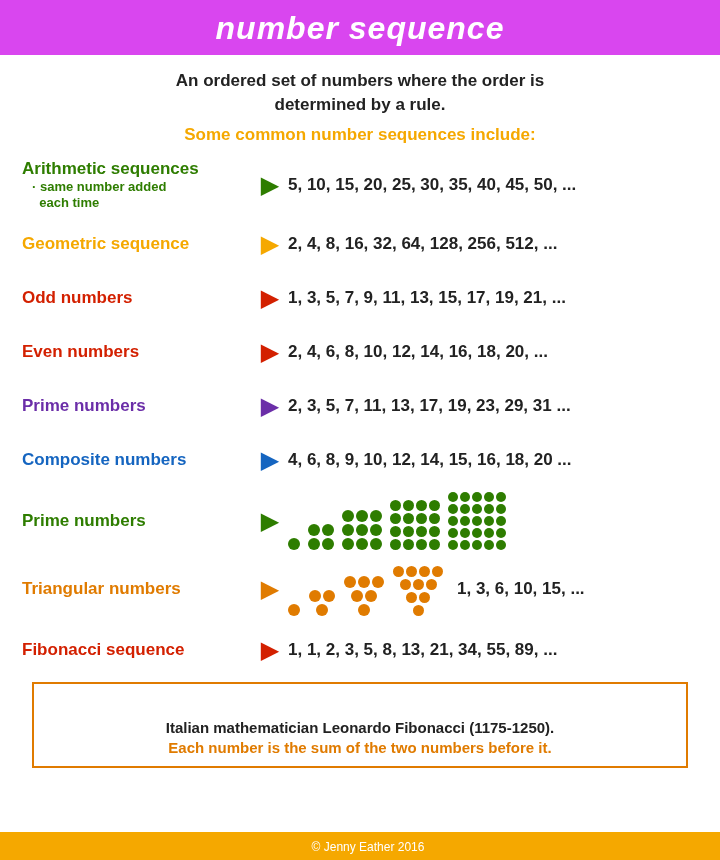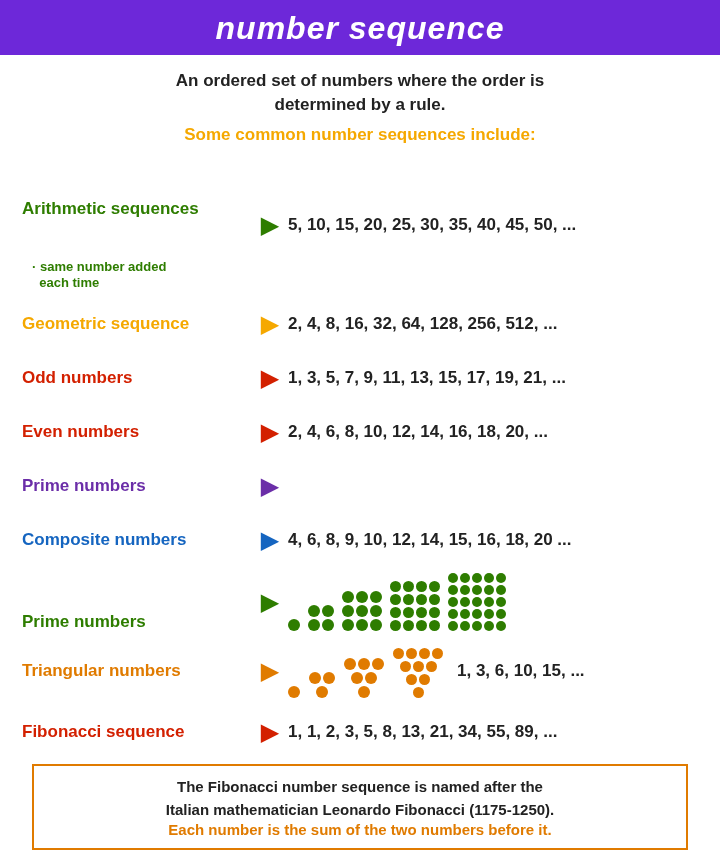--- a/index.html
+++ b/index.html
@@ -7,21 +7,21 @@
       width: 720px;
       min-height: 860px;
       background: #fff;
       font-family: Arial, sans-serif;
       display: flex;
       flex-direction: column;
     }
 
     
     #header {
-      background: #6d28d9;
+      background: #d946ef;
       text-align: center;
       padding: 10px 0 8px 0;
     }
     #header h1 {
       color: #fff;
       font-size: 32px;
       font-weight: bold;
       font-style: italic;
       letter-spacing: 1px;
     }
@@ -86,21 +86,21 @@
     }
 
     .seq-value {
       font-size: 17px;
       font-weight: bold;
       color: #222;
       flex: 1;
     }
 
     
-    .green { color: #2E7D00; margin-top: 40px; }
+    .green { color: #2E7D00; }
     .orange { color: #F5A800; }
     .red { color: #D32000; }
     .purple { color: #6B2EA8; }
     .blue { color: #1565C0; }
     .dark-orange { color: #E07B00; }
 
     
     .arrow-green { color: #2E7D00; }
     .arrow-orange { color: #F5A800; }
     .arrow-red { color: #D32000; }
@@ -211,20 +211,21 @@
     </div>
     <div class="seq-arrow arrow-red">▶</div>
     <div class="seq-value">2, 4, 6, 8, 10, 12, 14, 16, 18, 20, ...</div>
   </div>
 
   <div class="seq-row">
     <div class="seq-label">
       <div class="main-label purple">Prime numbers</div>
     </div>
     <div class="seq-arrow arrow-purple">▶</div>
+    <div class="seq-value">2, 3, 5, 7, 11, 13, 17, 19, 23, 29, 31 ...</div>
   </div>
 
   <div class="seq-row">
     <div class="seq-label">
       <div class="main-label blue">Composite numbers</div>
     </div>
     <div class="seq-arrow arrow-blue">▶</div>
     <div class="seq-value">4, 6, 8, 9, 10, 12, 14, 15, 16, 18, 20 ...</div>
   </div>
 
@@ -372,21 +373,21 @@
   <div class="seq-row">
     <div class="seq-label">
       <div class="main-label red">Fibonacci sequence</div>
     </div>
     <div class="seq-arrow arrow-red">▶</div>
     <div class="seq-value">1, 1, 2, 3, 5, 8, 13, 21, 34, 55, 89, ...</div>
   </div>
 
   <div class="footer-note">
     <div class="note-text">
-      <span>The Fibonacci number sequence is named after the</span><br>
+      <br>
       <span>Italian mathematician Leonardo Fibonacci (1175-1250).</span><br>
     </div>
     <div class="note-highlight">Each number is the sum of the two numbers before it.</div>
   </div>
 
 </div>
 
 <div id="footer">
   <span>© Jenny Eather 2016</span>
 </div>

